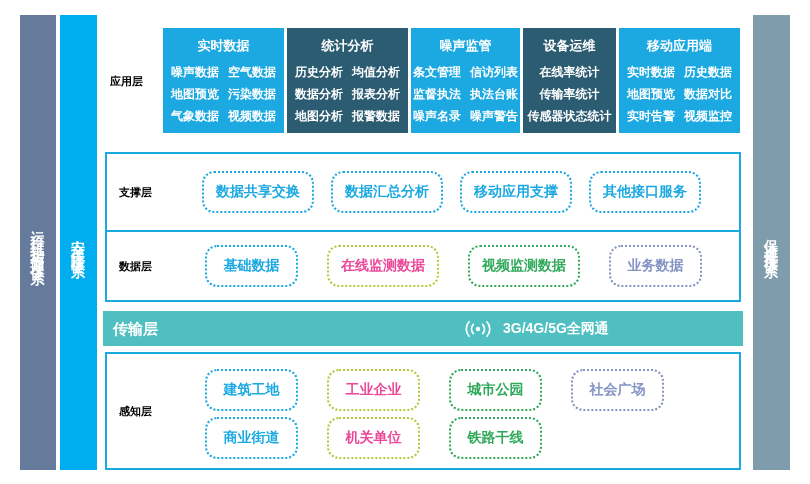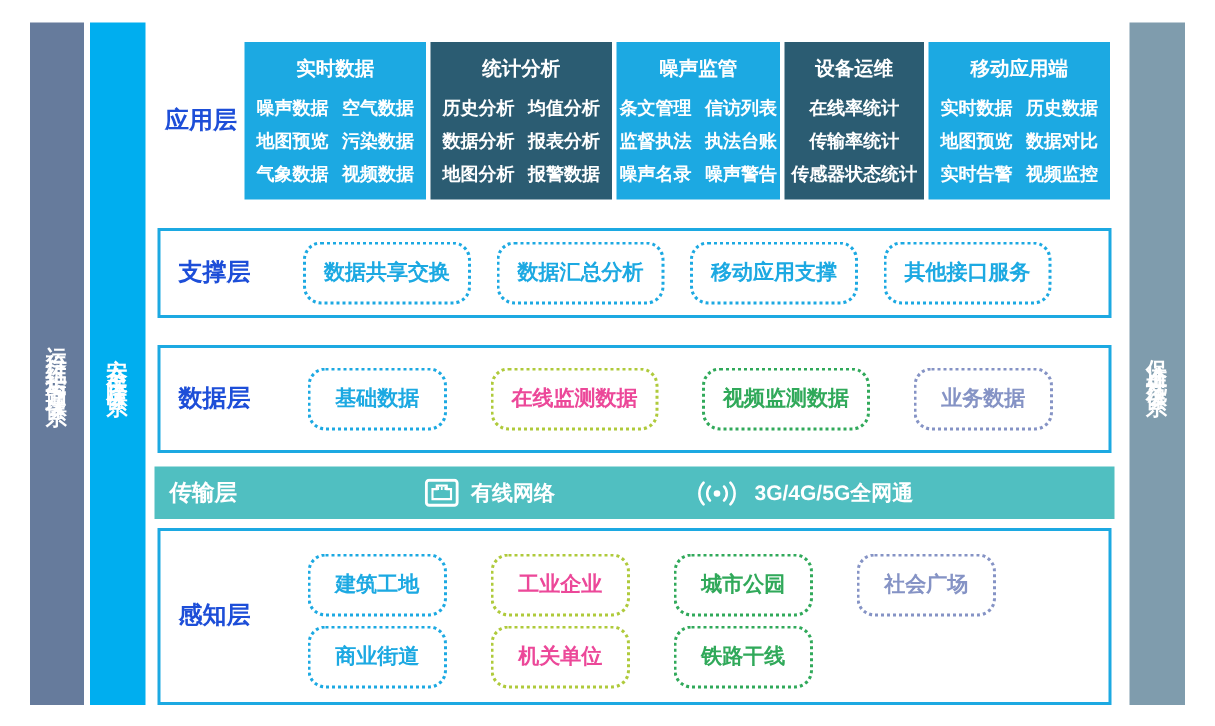--- a/index.html
+++ b/index.html
@@ -10,40 +10,40 @@
   
   .vbar{position:absolute;top:15px;height:455px;display:flex;align-items:center;justify-content:center;}
   .vbar .vtext{
     writing-mode:vertical-rl;text-orientation:upright;
     color:#fff;font-weight:bold;font-size:14px;letter-spacing:5px;line-height:1;
   }
   #bar-left-outer{left:20px;width:36px;background:#667B9C;}
   #bar-left-inner{left:60px;width:37px;background:#00AEEF;}
   #bar-right{left:753px;width:37px;background:#7F9CAD;}
 
-  .layer-label{color:#1d4ed8;font-weight:bold;font-size:16px;white-space:nowrap;}
+  .layer-label{color:#000000;font-weight:bold;font-size:11px;white-space:nowrap;}
 
   
   .app-layer{position:absolute;left:103px;top:28px;width:640px;height:105px;}
   .app-layer .layer-label{position:absolute;left:7px;top:50%;transform:translateY(-50%);}
   .app-columns{position:absolute;left:60px;top:0;height:105px;display:flex;gap:3px;}
   .app-col{box-sizing:border-box;padding-top:9px;color:#fff;text-align:center;}
   .app-col:nth-child(1){width:121px}
   .app-col:nth-child(2){width:121px}
   .app-col:nth-child(3){width:109px}
   .app-col:nth-child(4){width:93px}
   .app-col:nth-child(5){width:121px}
   .col-light{background:#1CA9E2;}
   .col-dark{background:#2B5C72;}
   .app-col .col-title{font-size:13px;font-weight:bold;line-height:18px;margin-bottom:6px;}
   .app-col .col-row{display:flex;justify-content:center;gap:9px;font-size:12px;font-weight:bold;line-height:22px;white-space:nowrap;}
 
   
   .layer-box{position:absolute;left:105px;width:636px;border:2px solid #1CA9E2;box-sizing:border-box;background:#fff;}
-  .support-box{top:152px;height:60px;}
+  .support-box{top:152px;height:80px;}
   .data-box{top:230px;height:72px;}
   .perception-box{top:352px;height:118px;}
   .layer-box .layer-label{position:absolute;left:12px;top:50%;transform:translateY(-50%);}
 
   .pill-row{position:absolute;display:flex;}
   .support-box .pill-row{left:95px;top:50%;transform:translateY(-50%);gap:17px;}
   .data-box .pill-row{left:98px;top:50%;transform:translateY(-50%);gap:29px;}
   .perception-box .pill-row{left:98px;gap:29px;}
   #perception-row-1{top:15px;}
   #perception-row-2{top:63px;}
@@ -176,30 +176,20 @@
     <div class="pill-row">
         <div class="pill theme-blue">基础数据</div>
         <div class="pill theme-lime">在线监测数据</div>
         <div class="pill theme-green">视频监测数据</div>
         <div class="pill theme-periwinkle">业务数据</div>
       </div>
   </div>
 
   <div class="transport-bar">
     <span class="bar-label">传输层</span>
-    <div class="net-item" id="net-wired">
-      <span>
-        <svg width="23" height="19" viewBox="0 0 24 20">
-          <rect x="1.2" y="1.2" width="21.6" height="17.6" rx="2" fill="none" stroke="#fff" stroke-width="2"></rect>
-          <path d="M5.5 14.5 V7.5 h3 V5 h7 v2.5 h3 v7 z" fill="none" stroke="#fff" stroke-width="1.5"></path>
-          <path d="M9.5 6 v2 M12 6 v2 M14.5 6 v2" stroke="#fff" stroke-width="1.2"></path>
-        </svg>
-      </span>
-      <span>有线网络</span>
-    </div>
     <div class="net-item" id="net-wireless">
       <span>
         <svg width="34" height="20" viewBox="0 0 40 22">
           <circle cx="20" cy="11" r="2.6" fill="#fff"></circle>
           <path d="M14.5 5.5 a8 8 0 0 0 0 11" fill="none" stroke="#fff" stroke-width="2" stroke-linecap="round"></path>
           <path d="M9.5 2.5 a12.5 12.5 0 0 0 0 17" fill="none" stroke="#fff" stroke-width="2" stroke-linecap="round"></path>
           <path d="M25.5 5.5 a8 8 0 0 1 0 11" fill="none" stroke="#fff" stroke-width="2" stroke-linecap="round"></path>
           <path d="M30.5 2.5 a12.5 12.5 0 0 1 0 17" fill="none" stroke="#fff" stroke-width="2" stroke-linecap="round"></path>
         </svg>
       </span>

